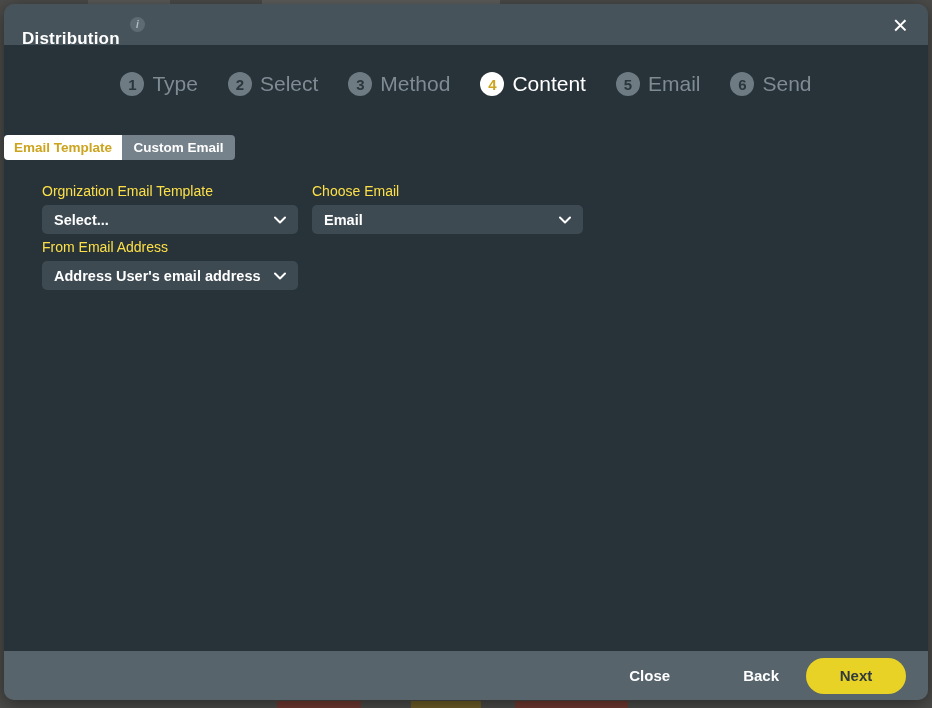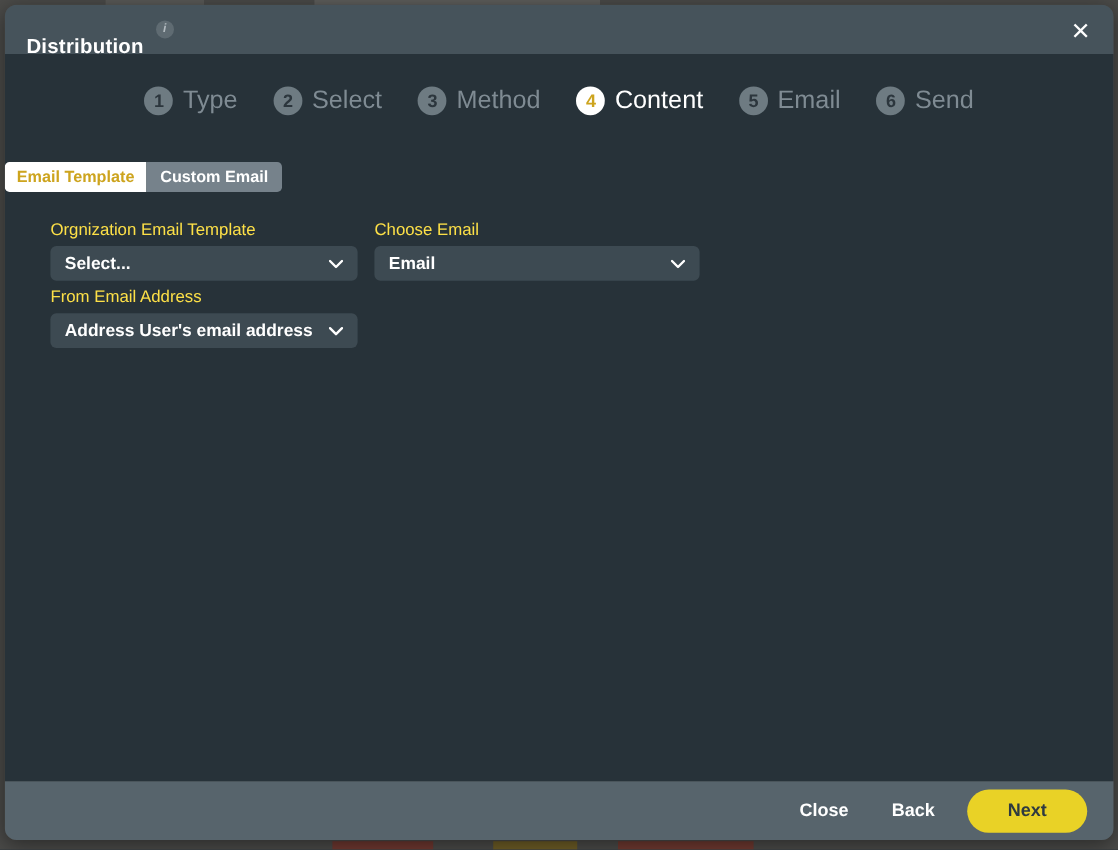--- a/index.html
+++ b/index.html
@@ -90,21 +90,21 @@
   .modal-footer {
     flex:none; height:49px; background:#57646c;
     display:flex; align-items:center; justify-content:flex-end;
     padding-right:22px;
   }
   .btn-text {
     color:#ffffff; font-size:15px; font-weight:bold;
     background:none; border:none; cursor:pointer;
     font-family:"Liberation Sans", sans-serif;
   }
-  .btn-close { margin-right:36px; }
+  .btn-close { margin-right:73px; }
   .btn-back  { margin-right:27px; }
   .btn-next {
     width:100px; height:36px; border:none; border-radius:18px;
     background:#e9d226; color:#2e3a40;
     font-size:15px; font-weight:bold; cursor:pointer;
     font-family:"Liberation Sans", sans-serif;
   }
 </style>
 </head>
 <body>

